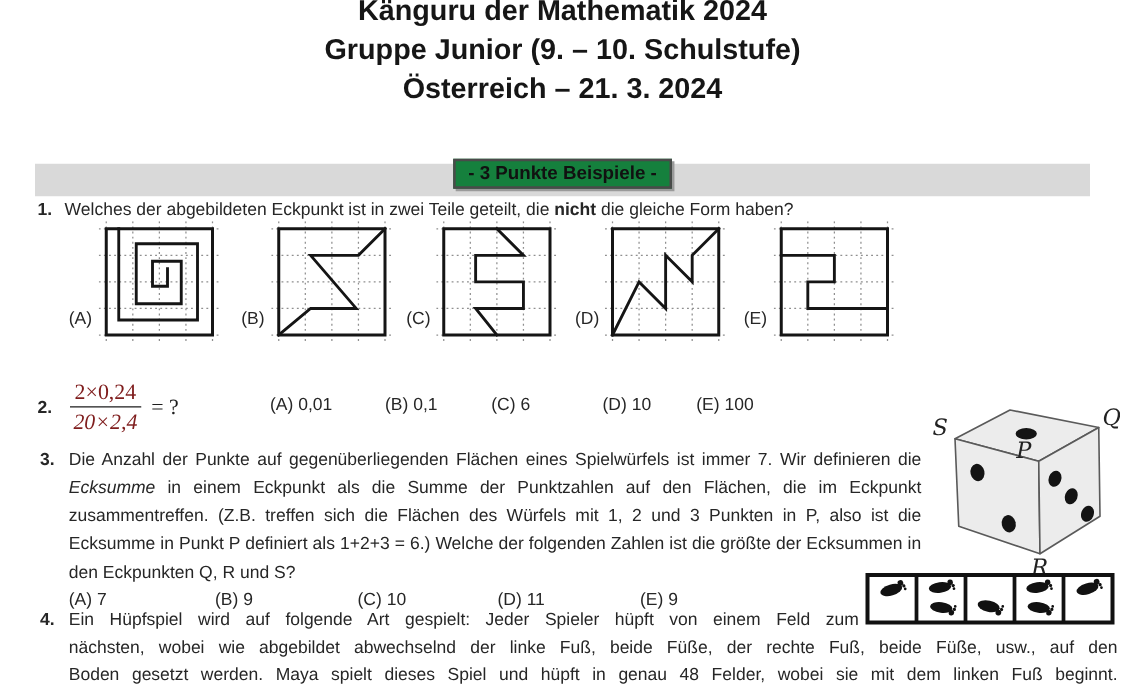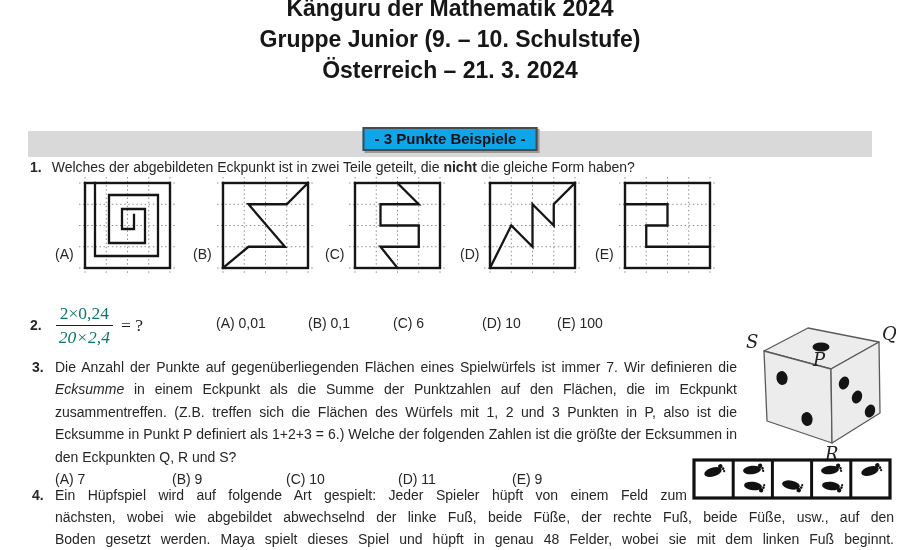--- a/index.html
+++ b/index.html
@@ -6,41 +6,41 @@
   body{
     width:900px;height:550px;overflow:hidden;background:#ffffff;position:relative;
     font-family:"Liberation Sans",sans-serif;color:#262626;
   }
   
   .doc-header{position:absolute;top:-7px;left:0;width:900px;text-align:center;
     font-weight:bold;font-size:23px;line-height:31px;color:#161616;}
   
   .band{position:absolute;top:131px;left:28px;width:844px;height:26px;background:#d9d9d9;}
   .band-label{position:absolute;top:-4px;left:50%;transform:translateX(-50%);
-    background:#0ea5e9;border:2px solid #4a4a4a;box-shadow:2px 2px 0 #9a9a9a;
+    background:#15803d;border:2px solid #4a4a4a;box-shadow:2px 2px 0 #9a9a9a;
     padding:1px 10px 2px;font-weight:bold;font-size:15px;white-space:nowrap;color:#111;}
   
   .qnum{font-weight:bold;}
   .qtext{font-size:14px;}
   b{font-weight:bold;}
   
   .q1{position:absolute;top:159px;left:30px;width:845px;}
   .q1-head{display:flex;gap:10px;font-size:14px;}
   .q1-figs{position:relative;height:104px;margin-top:2px;}
   .q1-opt{position:absolute;display:flex;align-items:flex-end;gap:5px;}
   .q1-opt .opt-label{font-size:14px;margin-bottom:12px;}
   .gridline{stroke:#8f8f8f;stroke-width:1;stroke-dasharray:1.5 2.6;fill:none;}
   .sq-border{fill:none;stroke:#151515;stroke-width:2.4;}
   .sq-path{fill:none;stroke:#151515;stroke-width:2.3;stroke-linejoin:miter;stroke-linecap:square;}
   
   .q2{position:absolute;top:298px;left:30px;width:845px;height:54px;}
   .q2-row{display:flex;align-items:center;height:54px;}
   .q2-row .qnum{margin-right:14px;align-self:center;font-size:14px;}
   .frac{display:inline-flex;flex-direction:column;align-items:center;
-    font-family:"Liberation Serif",serif;font-size:17.5px;color:#0f766e;}
+    font-family:"Liberation Serif",serif;font-size:17.5px;color:#7f1d1d;}
   .frac .num{border-bottom:1.5px solid #1d1d1d;padding:0 4px 1px;}
   .frac .den{padding-top:1px;font-style:italic;}
   .frac-eq{font-family:"Liberation Serif",serif;font-size:17.5px;margin-left:8px;color:#1d1d1d;}
   .q2-ans{position:absolute;top:17px;font-size:14px;white-space:nowrap;}
   
   .q3{position:absolute;top:356px;left:30px;width:740px;}
   .q3-para{position:relative;padding-left:25px;width:682px;text-align:justify;
     font-size:14px;line-height:22.4px;}
   .q3-para .qnum{position:absolute;left:2px;top:0;}
   .q3-ans-row{position:relative;height:20px;margin-top:3px;text-align:right;}

